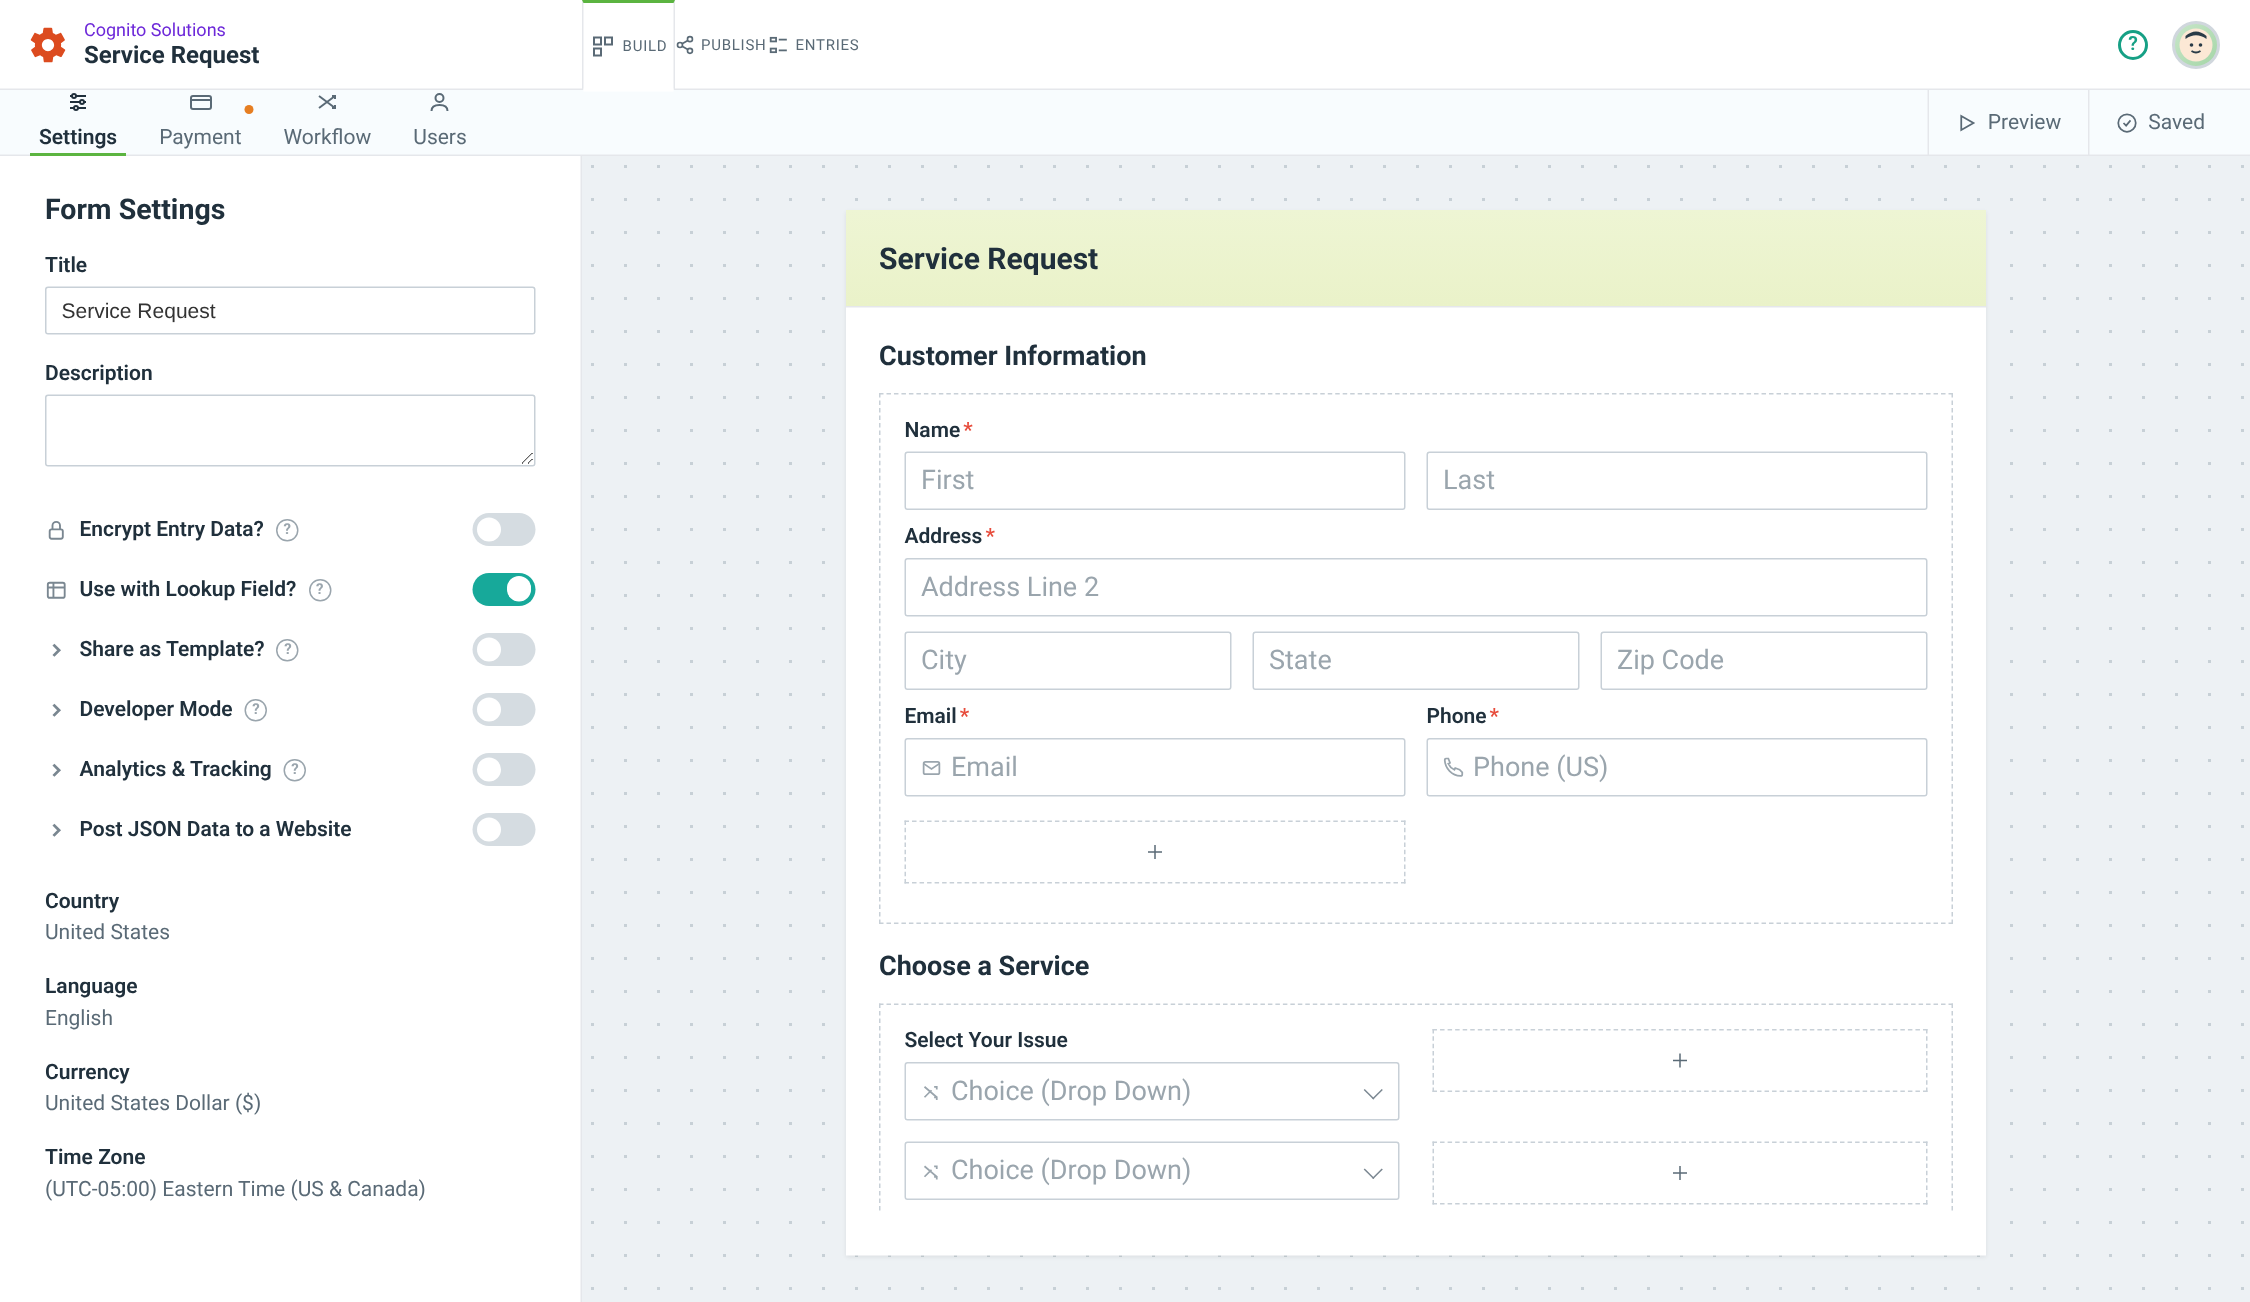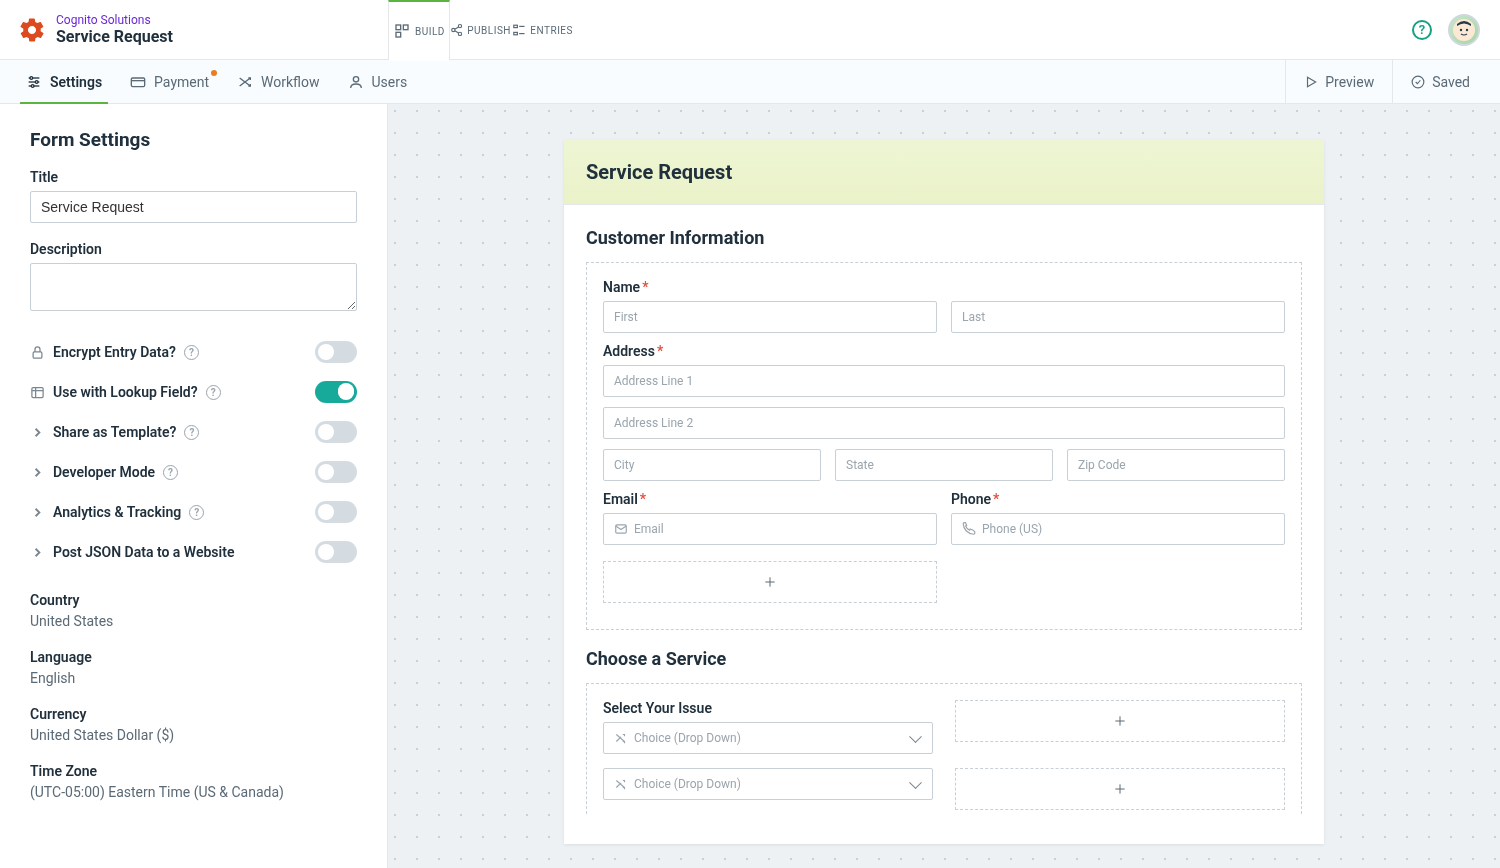--- a/index.html
+++ b/index.html
@@ -17,21 +17,21 @@
 .top-tab { display: flex; flex-direction: row; align-items: center; justify-content: center; gap: 4px; width: 62px; height: 60px; font-size: 10px; letter-spacing: 0.5px; color: #5a6a76; cursor: pointer; border-right: 1px solid transparent; }
 .top-tab.active { border-top: 2px solid #5bb440; border-left: 1px solid #e5e7eb; border-right: 1px solid #e5e7eb; background: #fff; position: relative; }
 .top-tab.active::after { content: ""; position: absolute; bottom: -1px; left: 0; right: 0; height: 2px; background: #fff; }
 .top-tab svg { width: 18px; height: 16px; }
 .top-right { margin-left: auto; display: flex; align-items: center; gap: 16px; padding-right: 20px; }
 .help-icon { width: 20px; height: 20px; color: #16a085; border: 2px solid #16a085; border-radius: 50%; display: flex; align-items: center; justify-content: center; font-size: 13px; font-weight: 600; cursor: pointer; }
 .avatar { width: 32px; height: 32px; border-radius: 50%; border: 2px solid #d0d7dd; background: linear-gradient(135deg, #c8e6c9, #a5d6a7); display:flex; align-items:center; justify-content:center; font-size:18px; cursor:pointer; }
 
 
 .sub-nav { display: flex; align-items: center; height: 44px; background: #f8fcfe; border-bottom: 1px solid #e5e7eb; padding: 0 12px; }
-.sub-tab { display: flex; align-items: center; gap: 8px; padding: 0 14px; height: 44px; color: #5a6a76; cursor: pointer; font-size: 14px; position: relative; }
+.sub-tab { display: flex; align-items: center; gap: 8px; padding: 0 14px; height: 44px; color: #5a6a76; cursor: pointer; font-size: 14px; position: relative; flex-direction: column; }
 .sub-tab svg { width: 16px; height: 16px; }
 .sub-tab.active { color: #20303c; font-weight: 600; }
 .sub-tab.active::after { content:""; position:absolute; bottom:0; left:8px; right:8px; height:2px; background:#5bb440; }
 .sub-dot { position:absolute; top:10px; right:6px; width:6px; height:6px; border-radius:50%; background:#e67e22; }
 .sub-right { margin-left:auto; display:flex; align-items:center; }
 .sub-action { display:flex; align-items:center; gap:7px; padding:0 18px; height:44px; color:#5a6a76; cursor:pointer; border-left:1px solid #e5e7eb; }
 .sub-action svg { width:14px; height:14px; }
 
 
 .body { display:flex; flex:1; overflow:hidden; }
@@ -60,21 +60,21 @@
 .form-card { background:#fff; width: 760px; margin: 0 auto; box-shadow: 0 1px 3px rgba(0,0,0,0.08); }
 .form-title-band { background: #f0f4c3; background: linear-gradient(#eef5d4, #eaf2c9); padding: 20px 22px; border-bottom: 1px solid #e5e7eb; }
 .form-title-band h1 { font-size:20px; font-weight:700; color:#20303c; }
 .form-body { padding: 18px 22px 30px; }
 .section-title { font-size:18px; font-weight:700; color:#20303c; margin: 4px 0 14px; }
 .dashed-box { border: 1px dashed #c8d0d7; padding: 16px; margin-bottom: 18px; }
 .fld-label { font-size:14px; font-weight:600; color:#20303c; margin-bottom:6px; display:block; }
 .req { color:#e74c3c; margin-left:2px; }
 .row { display:flex; gap:14px; margin-bottom:10px; }
 .col { flex:1; }
-.fake-input { border:1px solid #c8d0d7; border-radius:2px; padding:8px 10px; font-size:12px; color:#9aa5ad; background:#fff; display:flex; align-items:center; gap:6px; }
+.fake-input { border:1px solid #c8d0d7; border-radius:2px; padding:8px 10px; font-size:18px; color:#9aa5ad; background:#fff; display:flex; align-items:center; gap:6px; }
 .fake-input svg { width:14px; height:14px; color:#9aa5ad; flex-shrink:0; }
 .fake-select { position:relative; }
 .fake-select::after { content:""; position:absolute; right:12px; top:50%; width:8px; height:8px; border-right:1.5px solid #7a8791; border-bottom:1.5px solid #7a8791; transform: translateY(-65%) rotate(45deg); }
 .add-slot { border:1px dashed #c8d0d7; height:42px; display:flex; align-items:center; justify-content:center; color:#5a6a76; margin-top:6px; }
 .add-slot svg { width:16px; height:16px; }
 .two-col-section { display:flex; gap:22px; align-items:flex-start; }
 .two-col-section > div { flex:1; }
 </style>
 </head>
 <body>
@@ -310,27 +310,20 @@
                   <div class="fake-input">
                     <span>Last</span>
                   </div>
                 </div>
             </div>
 
             <label class="fld-label"><span>Address</span><span class="req">*</span></label>
             <div class="row">
                 <div class="col">
                   <div class="fake-input">
-                    <span>Address Line 1</span>
-                  </div>
-                </div>
-              </div>
-            <div class="row">
-                <div class="col">
-                  <div class="fake-input">
                     <span>Address Line 2</span>
                   </div>
                 </div>
               </div>
             <div class="row">
               <div class="col">
                   <div class="fake-input">
                     <span>City</span>
                   </div>
                 </div>

